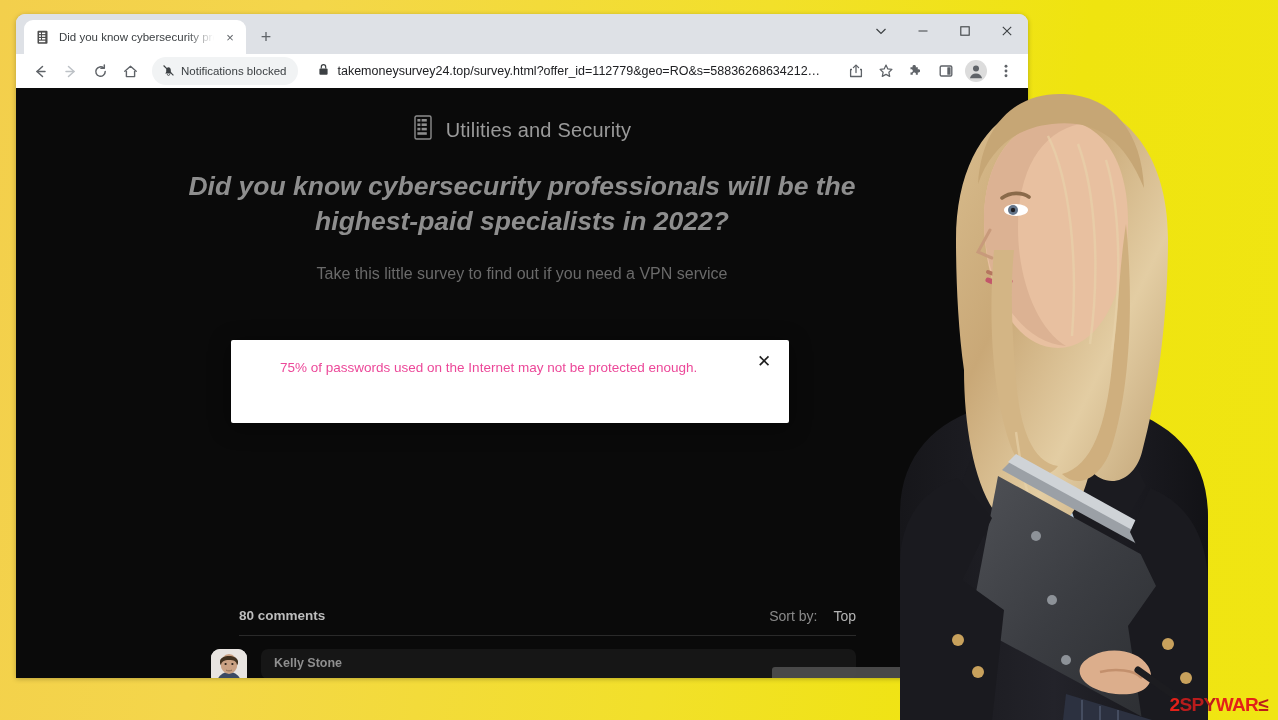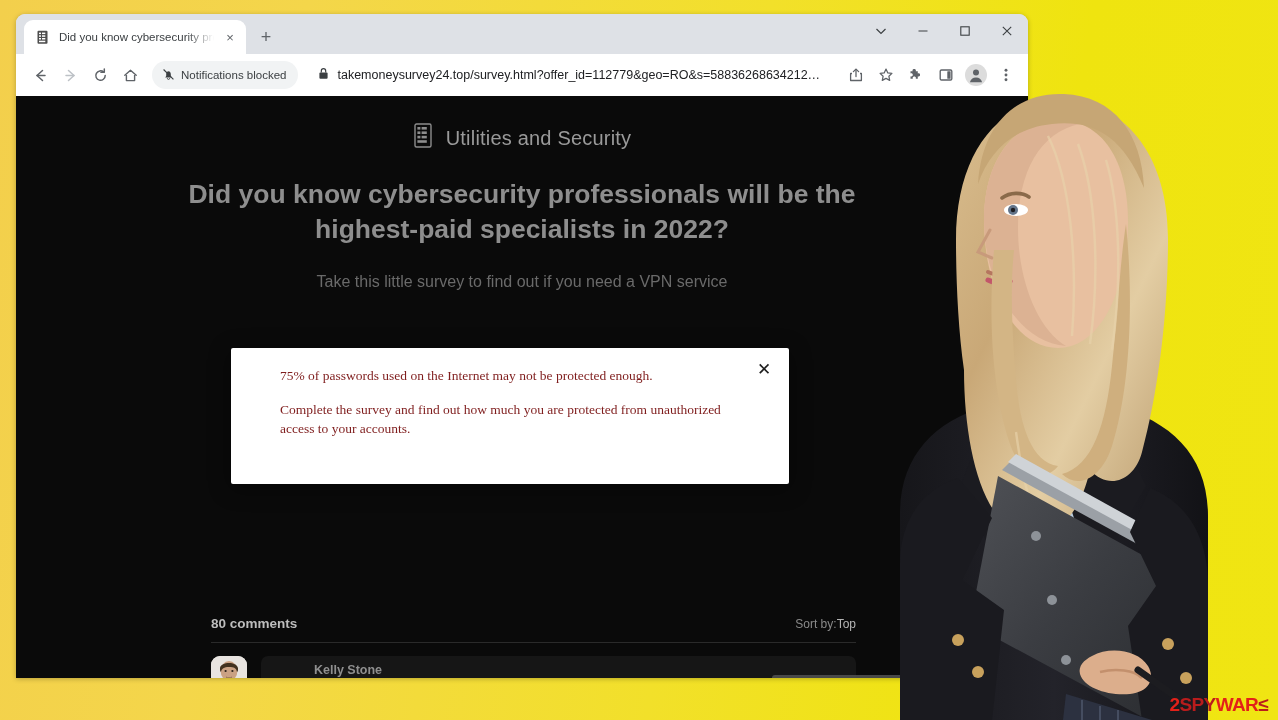--- a/index.html
+++ b/index.html
@@ -77,21 +77,21 @@
   }
   .win-btn {
     width: 42px; height: 34px;
     display: flex; align-items: center; justify-content: center;
     color: #3c4043;
     cursor: pointer;
   }
 
   
   #toolbar {
-    height: 42px;
+    height: 34px;
     background: #fff;
     display: flex; align-items: center;
     padding: 0 8px 0 10px;
     gap: 2px;
   }
   .nav-btn {
     width: 28px; height: 28px;
     display: flex; align-items: center; justify-content: center;
     border-radius: 50%;
     color: #5f6368;
@@ -153,58 +153,60 @@
     letter-spacing: .2px;
   }
   #site-headline {
     margin: 23px auto 0;
     width: 690px;
     text-align: center;
     font-size: 26.5px;
     font-weight: 700;
     line-height: 1.33;
     color: #8e8e8e;
+    font-style: italic;
   }
   #site-subline {
     margin: 26px auto 0;
     width: 700px;
     text-align: center;
     font-size: 16px;
     color: #6a6a6a;
   }
 
   
   #comments-section {
     position: absolute;
     left: 195px; right: 172px;
     top: 520px;
   }
   #comments-bar {
-    display: flex; align-items: center; justify-content: space-between;
+    display: flex; align-items: flex-start; justify-content: space-between;
     padding-bottom: 11px;
     border-bottom: 1px solid #2a2a2a;
+    margin-left: 28px;
   }
   #comments-count { font-size: 13.5px; font-weight: 700; color: #bdbdbd; }
-  #comments-sort { display: flex; font-size: 12px; color: #8a8a8a; }
+  #comments-sort { display: flex; gap: 16px; font-size: 14px; color: #8a8a8a; }
   #comments-sort span:last-child { color: #b5b5b5; }
   .comment-row { display: flex; gap: 14px; padding-top: 13px; }
   .comment-avatar {
     width: 36px; height: 36px;
     flex: 0 0 36px;
     border-radius: 9px;
     overflow: hidden;
     background: #cfcfcf;
   }
   .comment-body {
     flex: 1 1 auto;
     background: #161616;
     border-radius: 7px;
     padding: 7px 13px 9px;
   }
-  .comment-author { font-size: 12.5px; font-weight: 700; color: #8f8f8f; margin-left: 40px; }
+  .comment-author { font-size: 12.5px; font-weight: 700; color: #8f8f8f; }
 
   
   #cookie-banner {
     position: absolute;
     left: 756px; top: 579px;
     width: 206px; height: 99px;
     background: rgba(78,78,78,.92);
     border-radius: 3px;
     padding: 10px 12px;
     color: #d7d7d7;
@@ -234,23 +236,22 @@
     text-align: center;
     font-size: 27px;
     font-weight: 700;
     color: #121212;
     letter-spacing: .3px;
     margin: 8px 0 16px;
   }
   .modal-paragraph {
     font-size: 13.5px;
     line-height: 1.46;
-    color: #7f1d1d;
+    color: #ec4899;
     margin-bottom: 14px;
-    font-family: Liberation Serif, serif;
   }
   #modal-continue-button {
     display: block;
     width: 100%;
     margin-top: 19px;
     background: #f5af52;
     border: none;
     border-radius: 3px;
     padding: 11px 0;
     font-family: inherit;
@@ -471,21 +472,20 @@
 
     <div id="cookie-banner">
       
       
       
     </div>
 
     <div id="notification-modal">
       <div id="modal-close">✕</div>
       <p class="modal-paragraph">75% of passwords used on the Internet may not be protected enough.</p>
-      <p class="modal-paragraph">Complete the survey and find out how much you are protected from unauthorized access to your accounts.</p>
     </div>
 
   </div>
 </div>
 
 <div id="woman-overlay">
   <svg width="420" height="676" viewBox="0 0 420 676">
     <defs>
       <linearGradient id="hairGrad" x1="0" y1="0" x2="1" y2="1">
         <stop offset="0%" stop-color="#d9bd8e"></stop>

